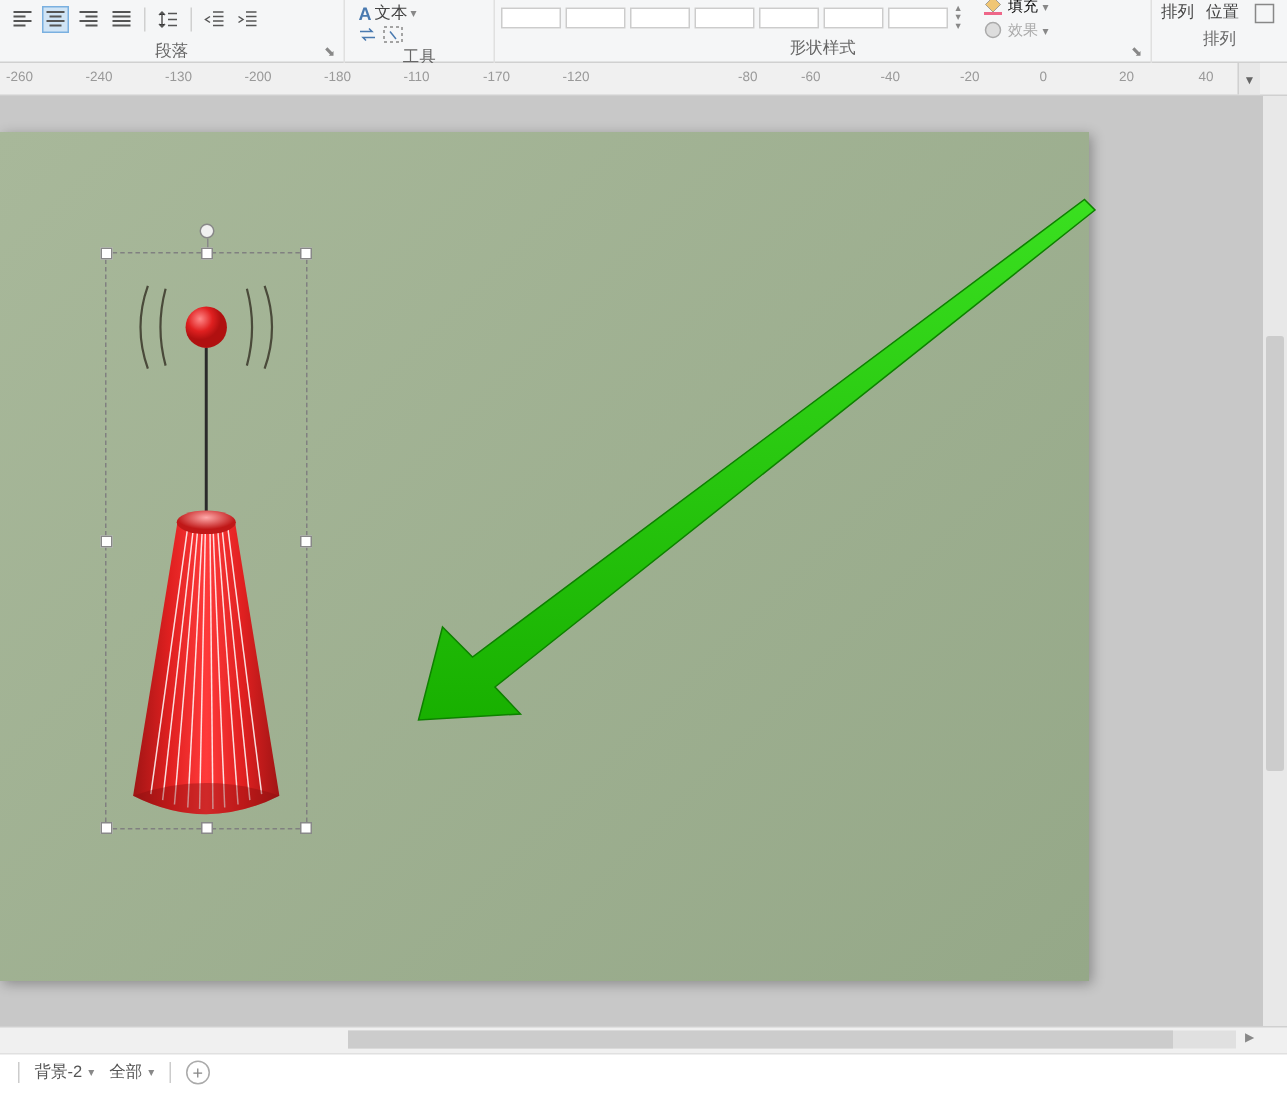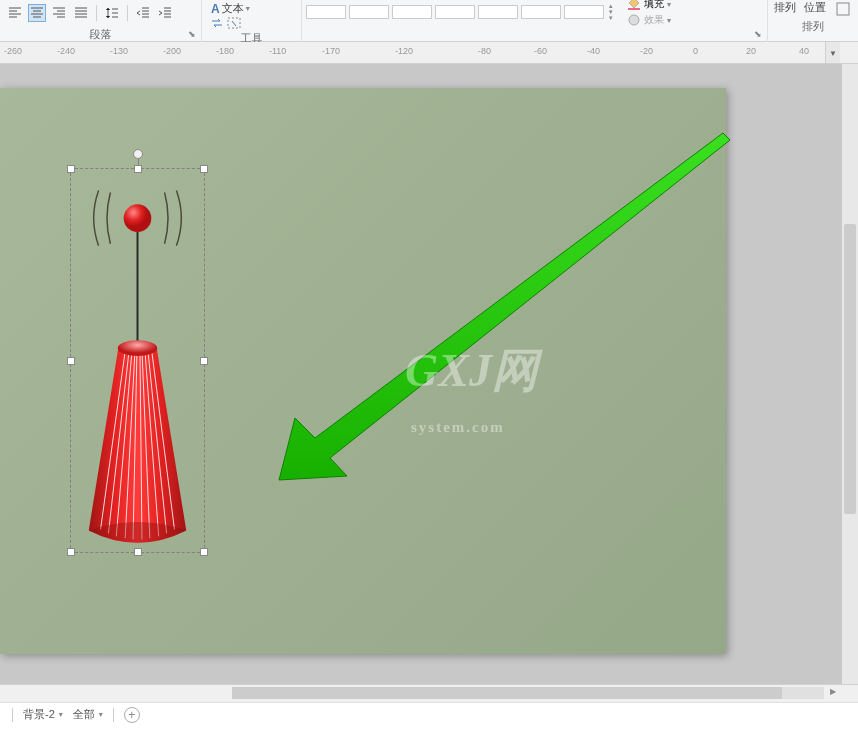--- a/index.html
+++ b/index.html
@@ -380,21 +380,21 @@
       width: 1px;
       height: 14px;
       background: #ccc;
     }
   </style>
 </head>
 <body>
 
 <div class="ribbon">
 
-  <div class="ribbon-group" style="width:202px">
+  <div class="ribbon-group" style="width:230px">
     <div class="group-icons">
       <div class="icon-btn">
         <svg viewBox="0 0 14 14">
             <path d="M1 2h12M1 5h8M1 8h12M1 11h8" stroke="#555" stroke-width="1.2"></path>
           </svg>
       </div>
       <div class="icon-btn active">
         <svg viewBox="0 0 14 14">
             <path d="M1 2h12M3 5h8M1 8h12M3 11h8" stroke="#555" stroke-width="1.2"></path>
           </svg>
@@ -482,20 +482,21 @@
           <span class="fill-icon">
             <svg viewBox="0 0 14 14">
                 <circle cx="7" cy="7" r="5" fill="#ddd" stroke="#aaa"></circle>
               </svg>
           </span>
           <span>效果</span>
           <span class="dropdown-arrow">▾</span>
         </div>
       </div>
     </div>
+    <div class="group-label">形状样式</div>
     <span class="group-launcher">⬊</span>
   </div>
 
   <div class="ribbon-group" style="border-right:none">
     <div class="arrange-group">
       <div class="arrange-btn">
         <span>排列</span>
       </div>
       <div class="arrange-btn">
         <span>位置</span>
@@ -512,23 +513,23 @@
 
 <div class="ruler">
   <span class="ruler-scroll-down">▼</span>
 <div class="ruler-tick" style="left: 4px;">-260</div>
     <div class="ruler-tick" style="left: 57px;">-240</div>
     <div class="ruler-tick" style="left: 110px;">-130</div>
     <div class="ruler-tick" style="left: 163px;">-200</div>
     <div class="ruler-tick" style="left: 216px;">-180</div>
     <div class="ruler-tick" style="left: 269px;">-110</div>
     <div class="ruler-tick" style="left: 322px;">-170</div>
-    <div class="ruler-tick" style="left: 375px; margin-left: 20px;">-120</div>
+    <div class="ruler-tick" style="left: 375px;">-120</div>
     <div class="ruler-tick" style="left: 428px; margin-top: 16px;">-100</div>
-    <div class="ruler-tick" style="left: 478px;">-80</div>
+    <div class="ruler-tick" style="left: 492px;">-80</div>
     <div class="ruler-tick" style="left: 534px;">-60</div>
     <div class="ruler-tick" style="left: 587px;">-40</div>
     <div class="ruler-tick" style="left: 640px;">-20</div>
     <div class="ruler-tick" style="left: 693px;">0</div>
     <div class="ruler-tick" style="left: 746px;">20</div>
     <div class="ruler-tick" style="left: 799px;">40</div>
   </div>
 
 <div class="canvas-area">
   <div class="slide">
@@ -598,24 +599,20 @@
     <svg class="green-arrow" viewBox="0 0 460 360">
       <defs>
         <linearGradient id="arrowGrad" x1="0" y1="0" x2="0" y2="1">
           <stop offset="0%" stop-color="#3ae020"></stop>
           <stop offset="100%" stop-color="#18b000"></stop>
         </linearGradient>
       </defs>
       <path d="M 448 5 L 455 12 L 55 330 L 72 348 L 4 352 L 20 290 L 40 310 Z" fill="url(#arrowGrad)" stroke="#0e8000" stroke-width="1"></path>
     </svg>
 
-    <div class="watermark">
-      <span>GXJ网</span><br>
-      <span class="watermark-small">system.com</span>
-    </div>
   </div>
 
   <div class="vscroll">
     <div class="vscroll-thumb"></div>
   </div>
 </div>
 
 <div class="hscroll-row">
   <div class="hscroll-track">
     <div class="hscroll-thumb"></div>

